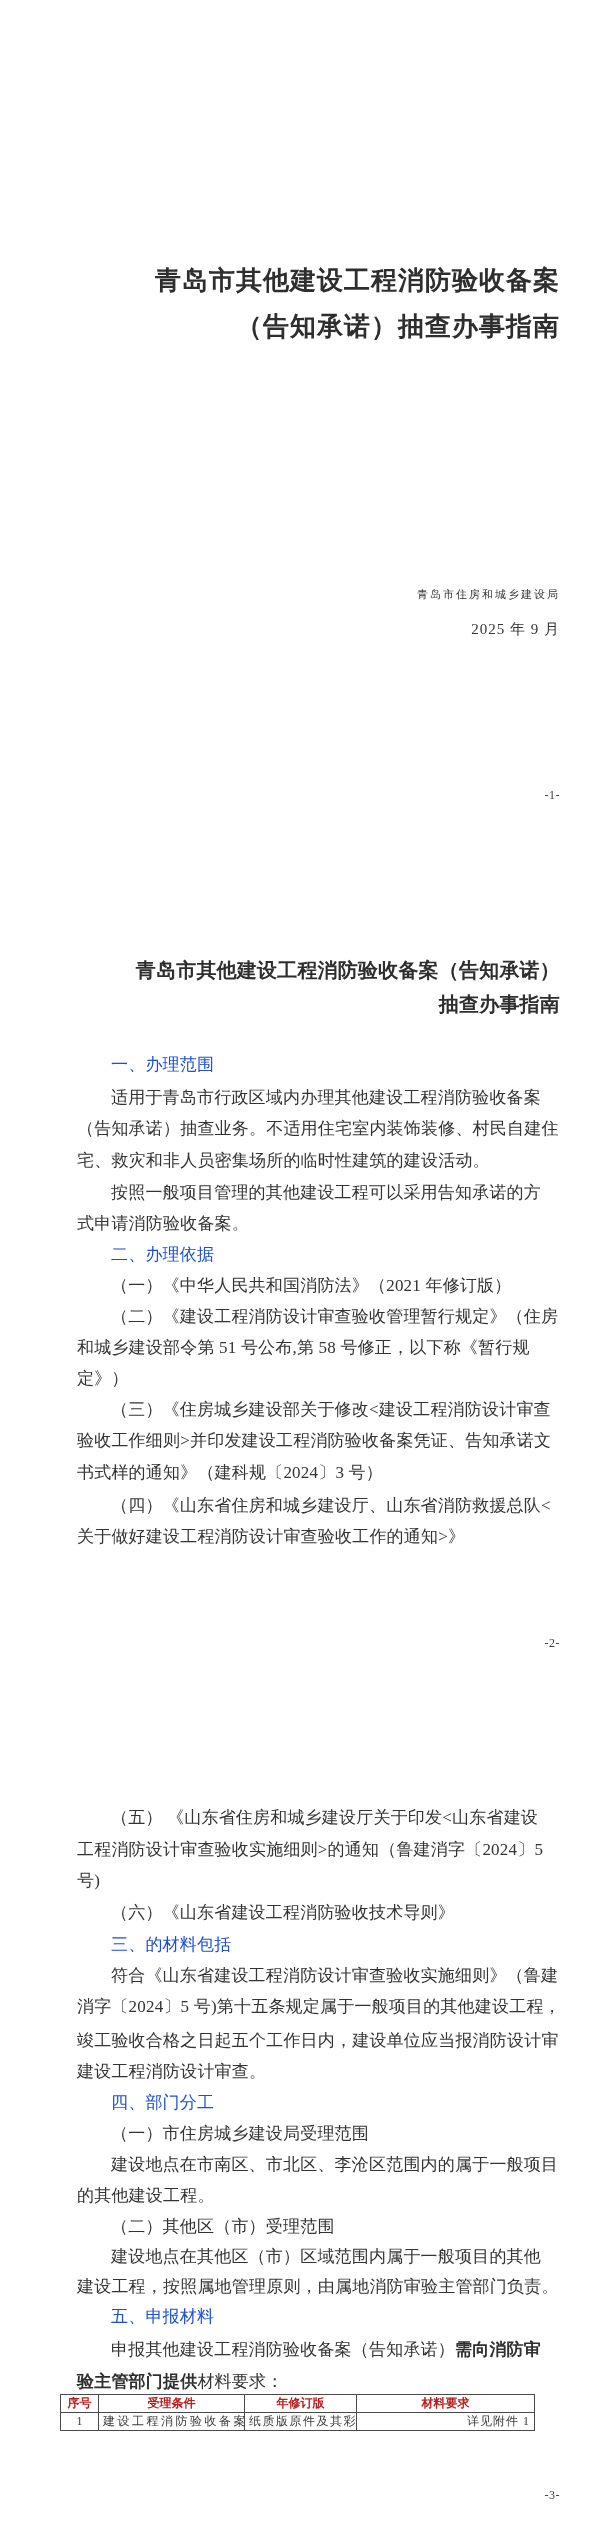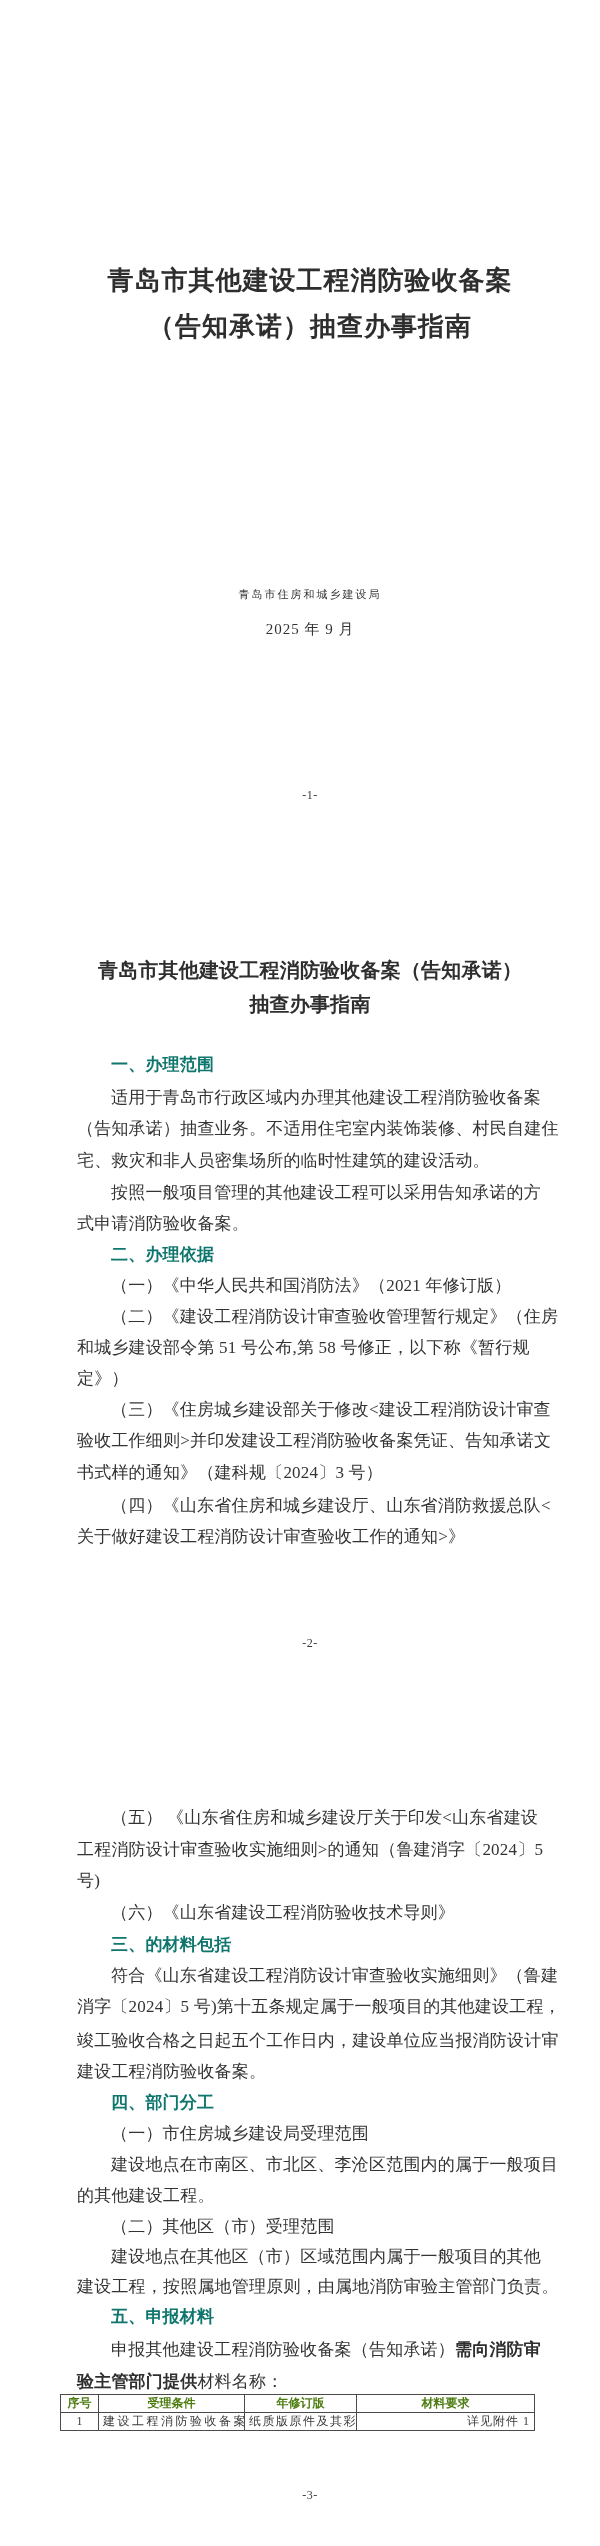--- a/index.html
+++ b/index.html
@@ -6,38 +6,38 @@
   html,body { background:#ffffff; }
   .doc {
     position:relative; width:600px; height:2546px; margin:0 auto;
     background:#ffffff; color:#333333; overflow:hidden;
     font-family:"Liberation Serif", serif;
   }
   .pg { display:contents; }
   .ln { position:absolute; left:77px; height:24px; line-height:24px;
         font-size:17px; letter-spacing:.2px; white-space:nowrap; }
   .ind { left:111px; }
-  .ctr { left:60px; right:40px; text-align:center; }
-  .sect { font-family:"Liberation Sans", sans-serif; font-weight:bold; color:#0f766e; }
+  .ctr { left:60px; right:40px; text-align:right; }
+  .sect { font-family:"Liberation Sans", sans-serif; font-weight:normal; color:#1d4ed8; }
   .title { font-family:"Liberation Sans", sans-serif; font-weight:bold;
            font-size:26px; height:34px; line-height:34px; letter-spacing:1px; color:#2e2e2e; }
   .h2x { font-family:"Liberation Sans", sans-serif; font-weight:bold;
          font-size:20px; height:28px; line-height:28px; color:#2e2e2e; }
   .pub { font-size:11px; letter-spacing:2px; }
   .date { font-size:15px; letter-spacing:1px; }
   .pgnum { font-size:12px; height:16px; line-height:16px; letter-spacing:.5px; color:#3a3a3a; }
   .bold-run { font-family:"Liberation Sans", sans-serif; font-weight:bold; color:#2f2f2f;margin-top:32px; }
   table.mat { position:absolute; left:60px; top:2394px; width:474px;
               border-collapse:collapse; table-layout:fixed; }
   .mat col.c1{width:38px;} .mat col.c2{width:146px;}
   .mat col.c3{width:112px;} .mat col.c4{width:178px;}
   .mat th, .mat td { border:1px solid #4a4a4a; height:18px; font-size:12px;
                      padding:0 4px; overflow:hidden; white-space:nowrap; vertical-align:middle; }
   .mat th { font-family:"Liberation Sans", sans-serif; font-weight:bold;
-            color:#4d7c0f; }
+            color:#b91c1c; }
   .mat td { font-family:"Liberation Serif", serif; color:#3a3a3a; }
   .mat td.num { text-align:center; }
   .mat td.name { text-align:left; letter-spacing:2.5px; }
   .mat td.form { text-align:left; letter-spacing:1.5px; }
   .mat td.req  { text-align:right; letter-spacing:1px; }
 </style>
 </head>
 <body>
 
 <div class="doc">
@@ -79,35 +79,35 @@
   
   <div class="pg">
     <div class="ln ind" style="top:1806px">（五） 《山东省住房和城乡建设厅关于印发&lt;山东省建设</div>
     <div class="ln" style="top:1838px">工程消防设计审查验收实施细则&gt;的通知（鲁建消字〔2024〕5</div>
     <div class="ln" style="top:1869px">号)</div>
     <div class="ln ind" style="top:1901px">（六）《山东省建设工程消防验收技术导则》</div>
     <div class="ln ind sect" style="top:1933px">三、的材料包括</div>
     <div class="ln ind" style="top:1964px">符合《山东省建设工程消防设计审查验收实施细则》（鲁建</div>
     <div class="ln" style="top:1995px">消字〔2024〕5 号)第十五条规定属于一般项目的其他建设工程，</div>
     <div class="ln" style="top:2029px">竣工验收合格之日起五个工作日内，建设单位应当报消防设计审</div>
-    <div class="ln" style="top:2060px">建设工程消防验收备案。</div>
+    <div class="ln" style="top:2060px">建设工程消防设计审查。</div>
     <div class="ln ind sect" style="top:2091px">四、部门分工</div>
     <div class="ln ind" style="top:2122px">（一）市住房城乡建设局受理范围</div>
     <div class="ln ind" style="top:2153px">建设地点在市南区、市北区、李沧区范围内的属于一般项目</div>
     <div class="ln" style="top:2184px">的其他建设工程。</div>
     <div class="ln ind" style="top:2215px">（二）其他区（市）受理范围</div>
     <div class="ln ind" style="top:2245px">建设地点在其他区（市）区域范围内属于一般项目的其他</div>
     <div class="ln" style="top:2275px">建设工程，按照属地管理原则，由属地消防审验主管部门负责。</div>
     <div class="ln ind sect" style="top:2305px">五、申报材料</div>
 
     <div class="ln ind" style="top:2338px">
       <span>申报其他建设工程消防验收备案（告知承诺）</span><span class="bold-run">需向消防审</span>
     </div>
     <div class="ln" style="top:2370px">
-      <span class="bold-run">验主管部门提供</span><span>材料名称：</span>
+      <span class="bold-run">验主管部门提供</span><span>材料要求：</span>
     </div>
 
     <table class="mat">
       <colgroup>
           <col class="c1">
           <col class="c2">
           <col class="c3">
           <col class="c4">
         </colgroup>
       <tbody>

